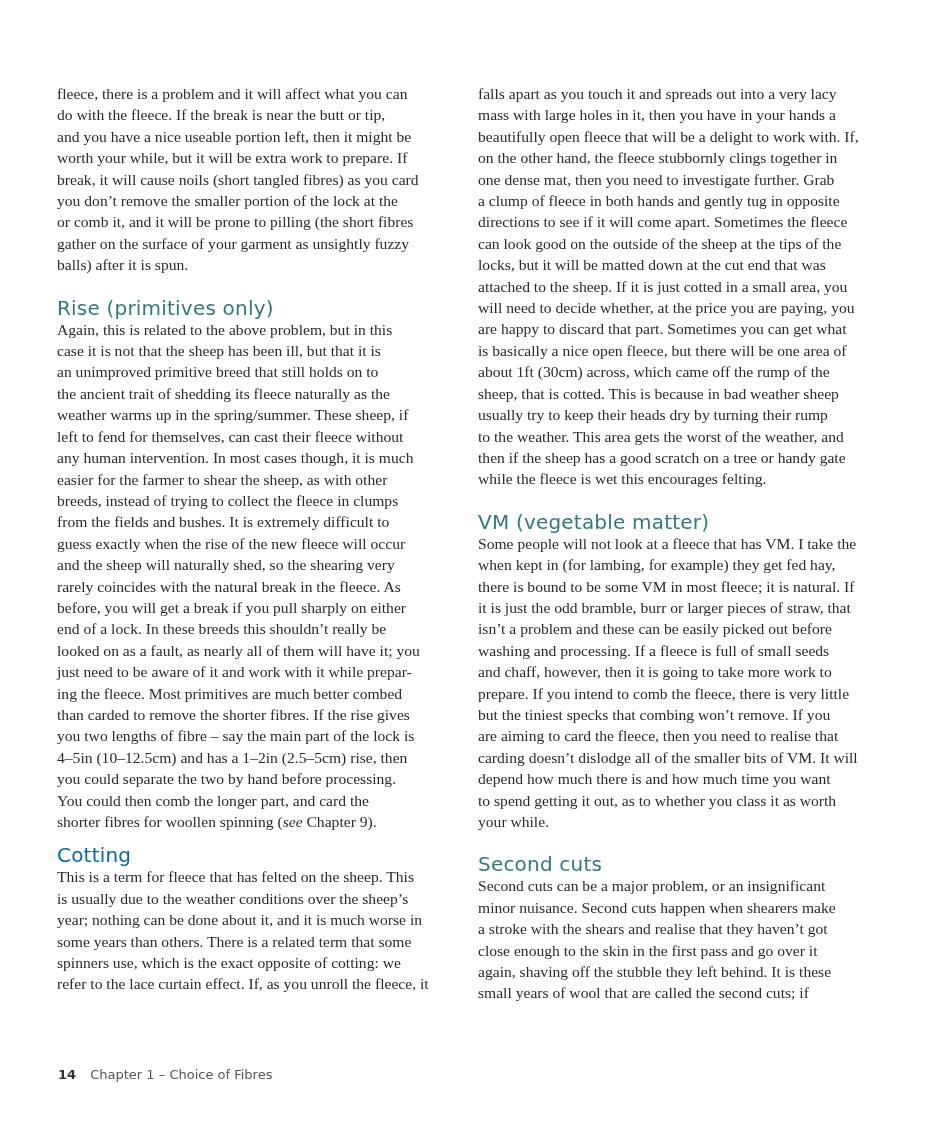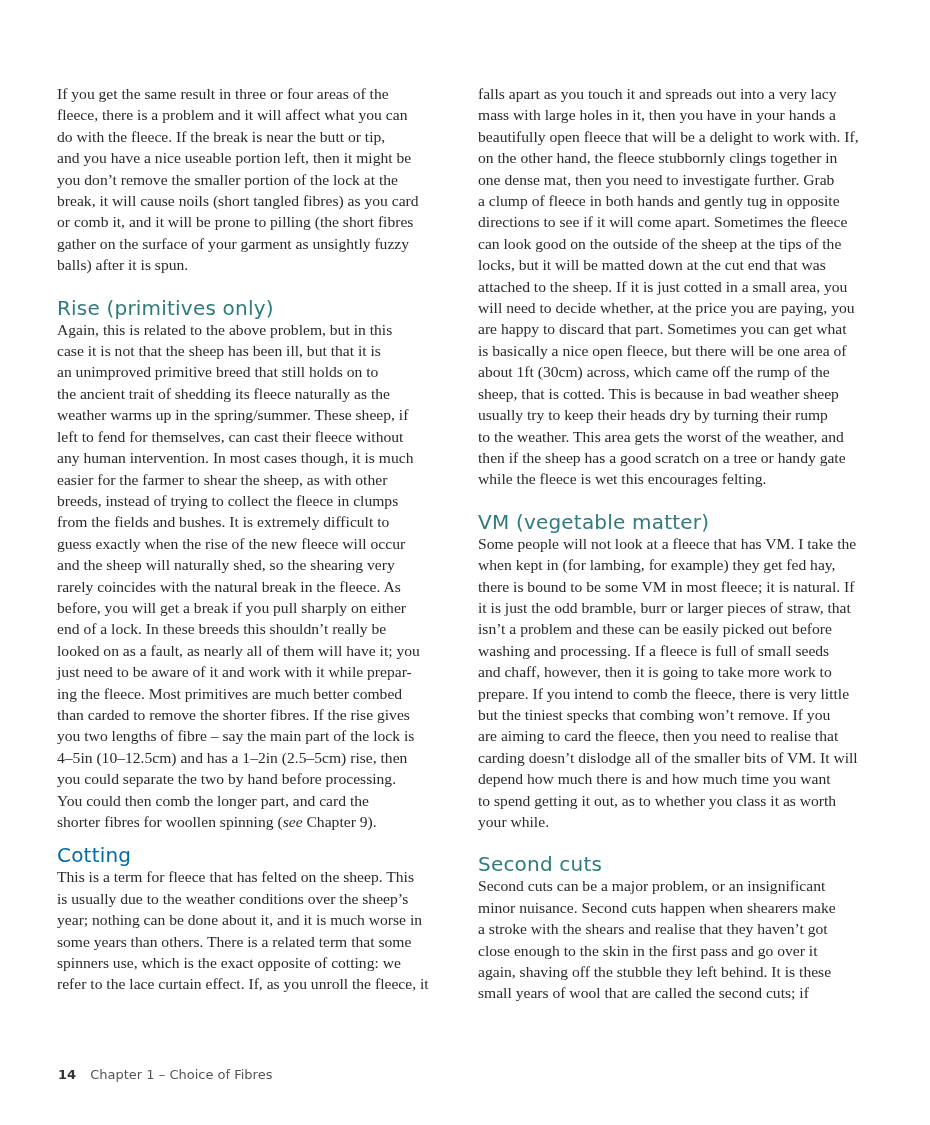--- a/index.html
+++ b/index.html
@@ -66,26 +66,26 @@
     }
     em { font-style: italic; }
   </style>
 </head>
 <body>
 
 <div class="page">
 
   <div class="column col-left" style="color: rgb(42, 42, 42);">
     <p class="para">
-        <span class="line">If you get the same result in three or four areas of the</span>
         <span class="line">fleece, there is a problem and it will affect what you can</span>
         <span class="line">do with the fleece. If the break is near the butt or tip,</span>
         <span class="line">and you have a nice useable portion left, then it might be</span>
+        <span class="line">worth your while, but it will be extra work to prepare. If</span>
+        <span class="line">break, it will cause noils (short tangled fibres) as you card</span>
         <span class="line">you don’t remove the smaller portion of the lock at the</span>
-        <span class="line">break, it will cause noils (short tangled fibres) as you card</span>
         <span class="line">or comb it, and it will be prone to pilling (the short fibres</span>
         <span class="line">gather on the surface of your garment as unsightly fuzzy</span>
         <span class="line">balls) after it is spun.</span>
       </p>
 
     <div class="section">
       <h3 class="heading" style="color: rgb(46, 122, 124);">Rise (primitives only)</h3>
       <p class="para">
         <span class="line">Again, this is related to the above problem, but in this</span>
           <span class="line">case it is not that the sheep has been ill, but that it is</span>

